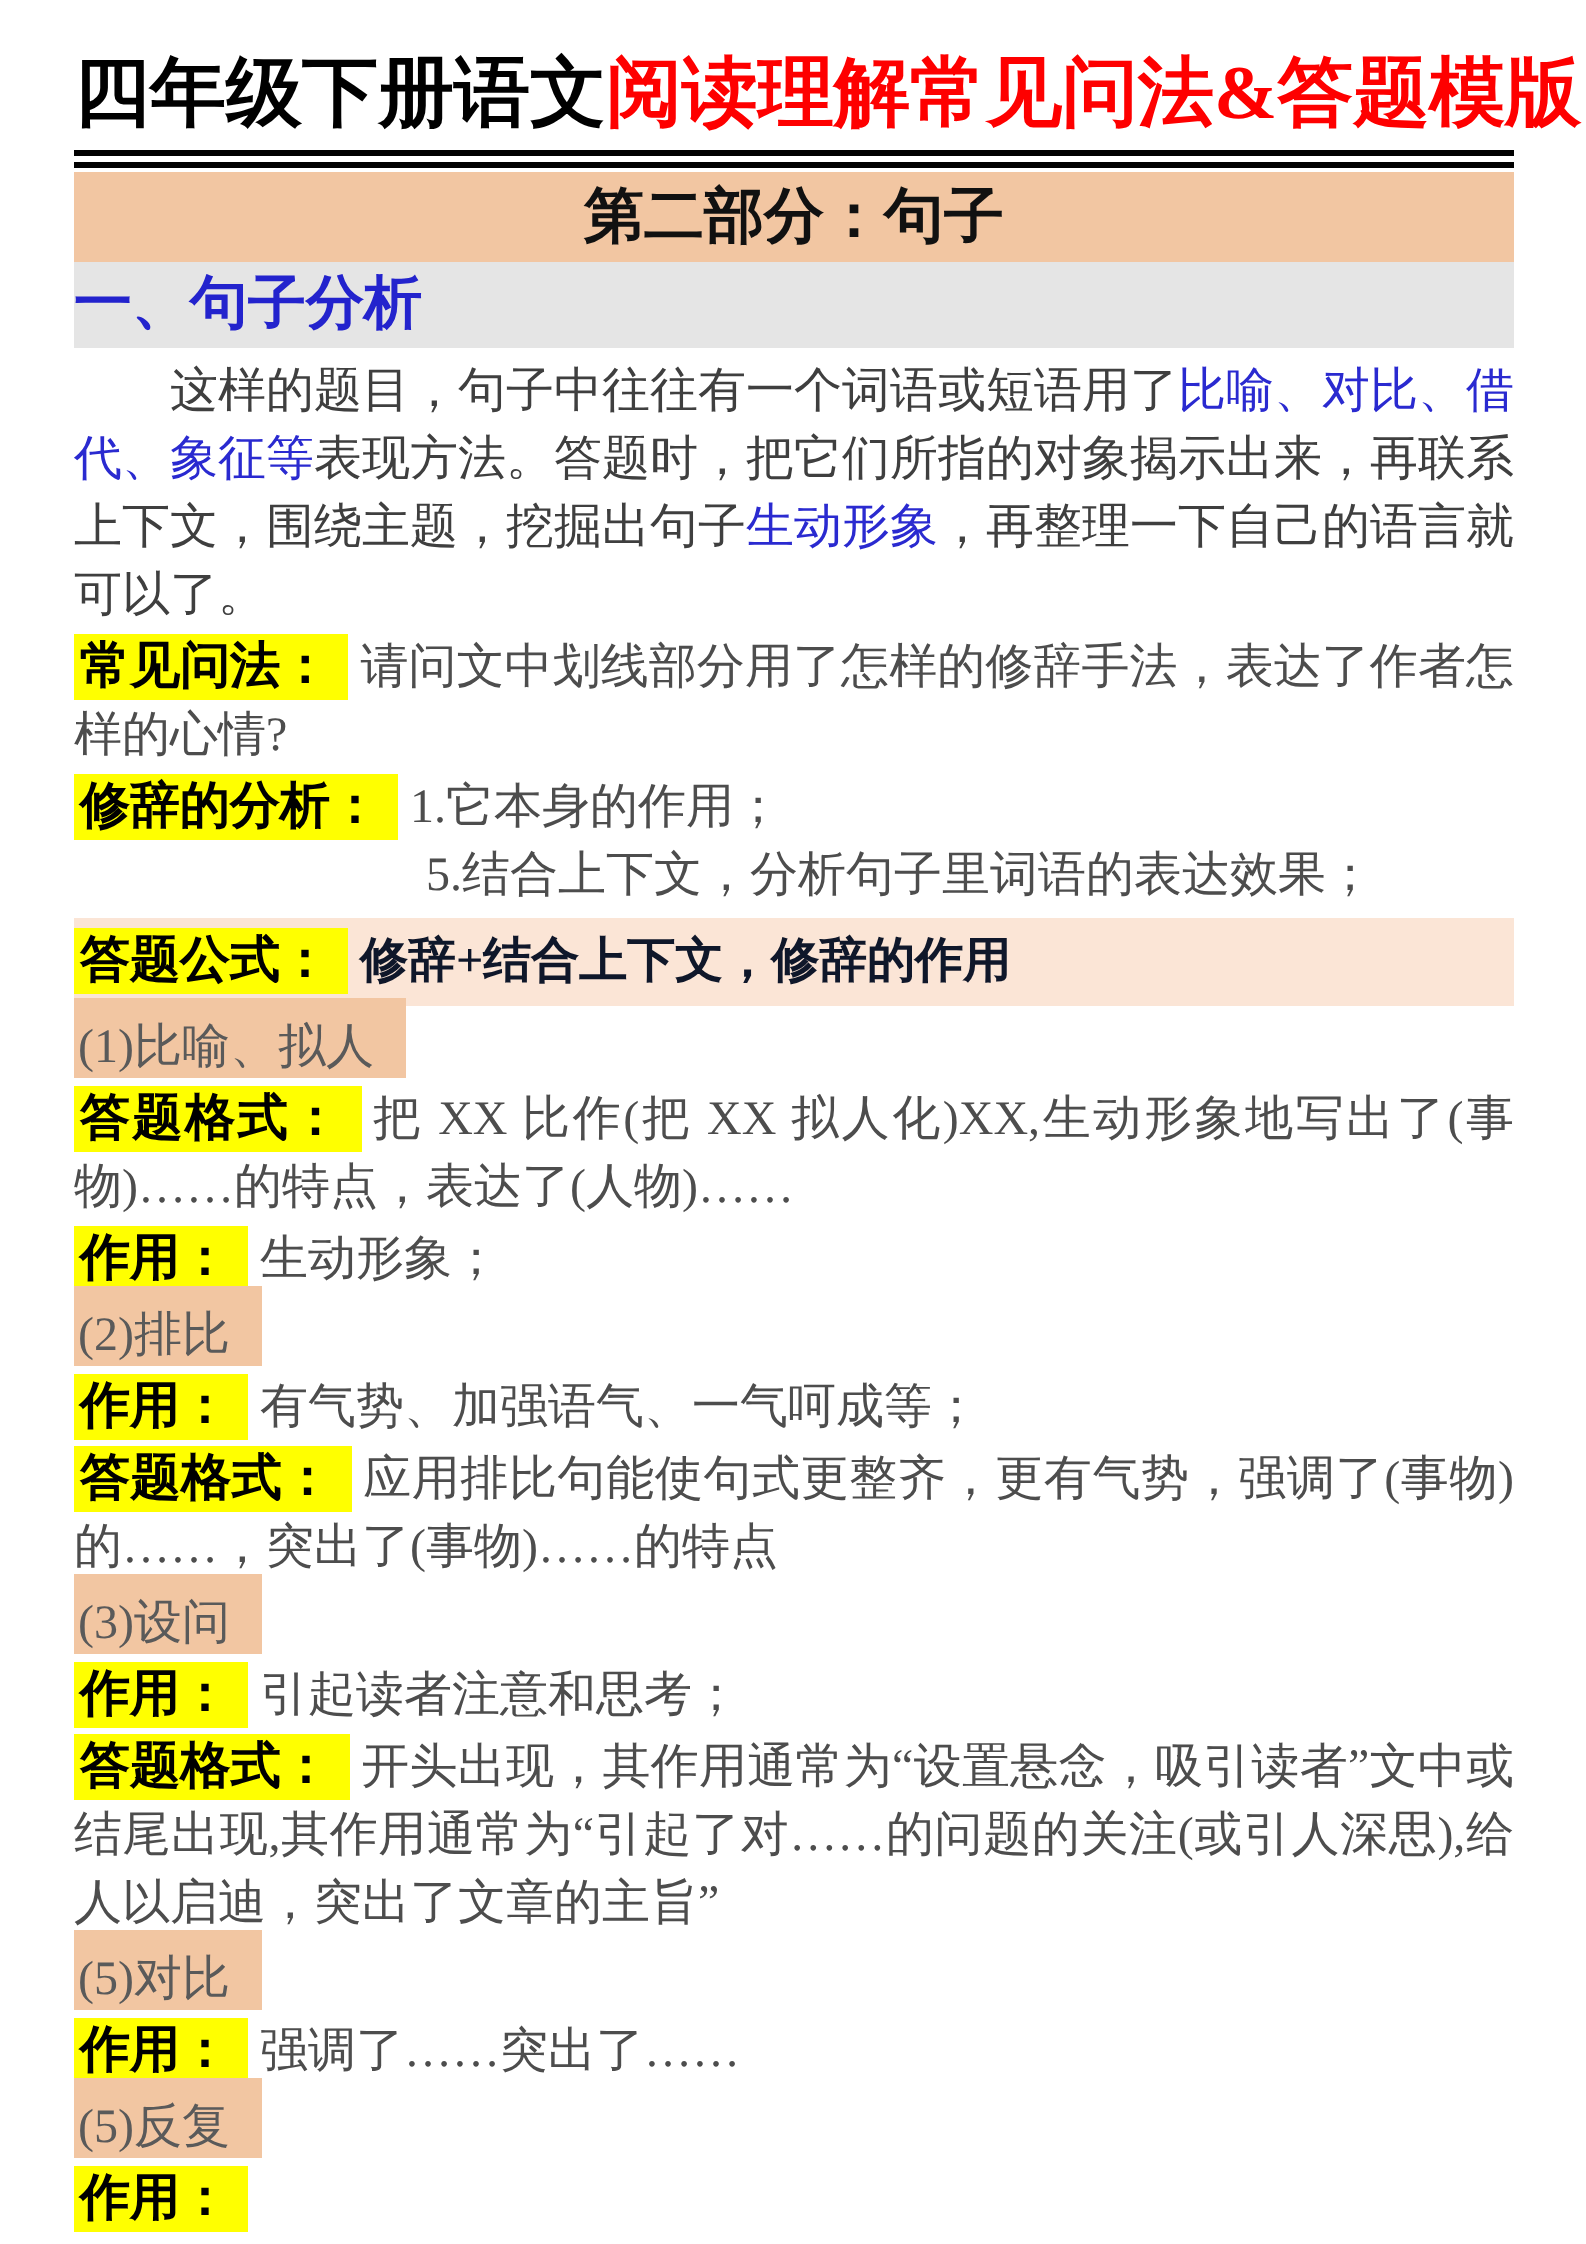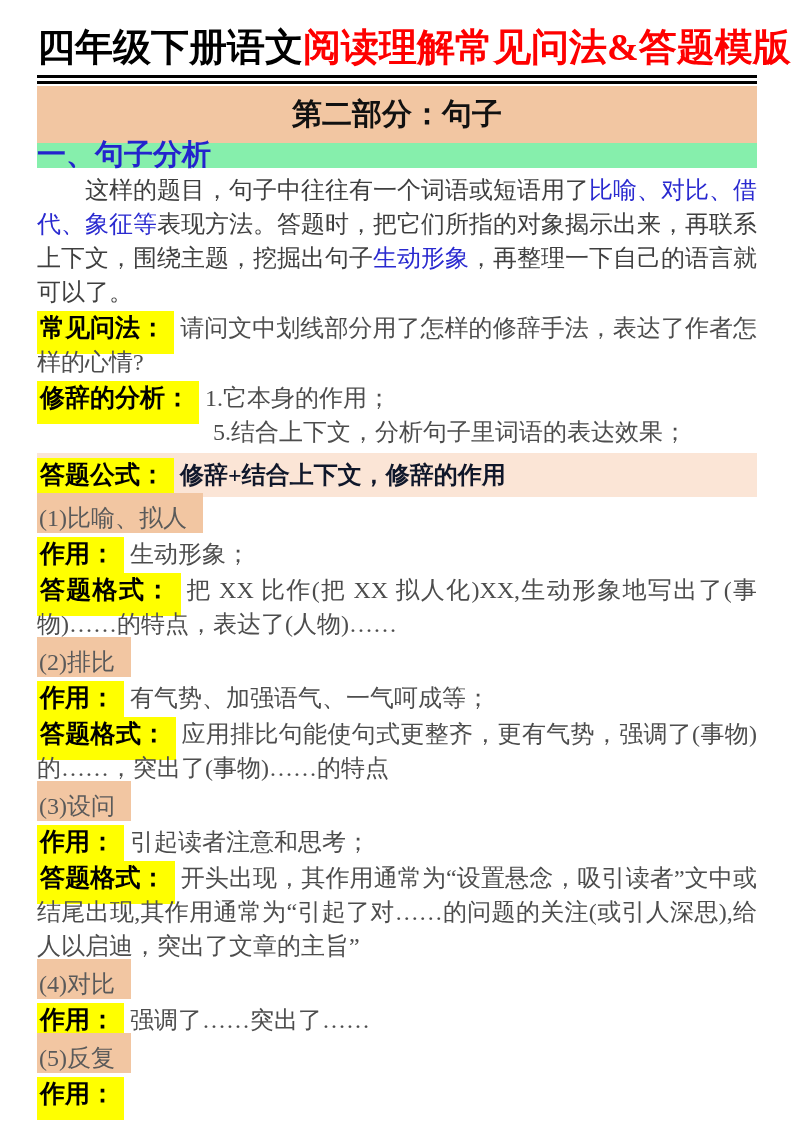--- a/index.html
+++ b/index.html
@@ -15,49 +15,49 @@
     margin: 0; padding: 0 0 3px 0;
     font-size: 38px; font-weight: 700; line-height: 1.26;
     color: #000; white-space: nowrap;
     border-bottom: 9px double #000;
   }
   .t-red { color: #fe0000; text-align: center; }
 
   
   .part-bar {
     margin-top: 2px;
-    background: #f2c6a2; height: 57px;
+    background: #f2c6a2; height: 45px;
     display: flex; align-items: center; justify-content: center;
     font-size: 30px; font-weight: 700; color: #111;
   }
 
   
   .section-bar {
-    background: #86efac; height: 25px;
+    background: #e5e5e5; height: 43px;
     display: flex; align-items: center;
     font-size: 29px; font-weight: 700; color: #2323cd;
     margin-bottom: 3px;
   }
 
   
   .intro {
     margin: 5px 0 2px 0;
     font-size: 24px; line-height: 34px; color: #3f3f3f;
     text-indent: 2em; text-align: justify;
   }
   .blue { color: #2a2ad0; }
 
   .row {
     font-size: 24px; line-height: 34px; color: #4d4d4d;
     margin: 2px 0; text-align: justify;
   }
   .ylabel {
     background: #ffff00; color: #000;
     font-weight: 700; font-size: 25px;
-    padding: 3px 9px 13px 3px; margin-right: 6px;
+    padding: 3px 9px 3px 3px; margin-right: 6px;
     white-space: nowrap;
   }
   .indent2 { margin-left: 176px; }
 
   .formula-row { background: #fbe5d6; padding: 5px 0; margin: 4px 0; }
   .formula-row .val { color: #0f172a; font-weight: 700; }
 
   .tag-row { margin: 4px 0 2px 0; }
   .tag-hl {
     background: #f2c6a2; color: #5a5a5a;
@@ -93,24 +93,24 @@
 
   <div class="row formula-row">
     <span class="ylabel">答题公式：</span><span class="val">修辞+结合上下文，修辞的作用</span>
   </div>
 
 
   <div class="row tag-row">
     <span class="tag-hl">(1)比喻、拟人</span>
   </div>
   <div class="row">
-    <span class="ylabel">作用：</span><span class="val">生动形象；</span>
+    <span class="ylabel">答题格式：</span><span class="val">把 XX 比作(把 XX 拟人化)XX,生动形象地写出了(事物)……的特点，表达了(人物)……</span>
   </div>
   <div class="row">
-    <span class="ylabel">答题格式：</span><span class="val">把 XX 比作(把 XX 拟人化)XX,生动形象地写出了(事物)……的特点，表达了(人物)……</span>
+    <span class="ylabel">作用：</span><span class="val">生动形象；</span>
   </div>
 
   <div class="row tag-row">
     <span class="tag-hl">(2)排比</span>
   </div>
   <div class="row">
     <span class="ylabel">作用：</span><span class="val">有气势、加强语气、一气呵成等；</span>
   </div>
   <div class="row">
     <span class="ylabel">答题格式：</span><span class="val">应用排比句能使句式更整齐，更有气势，强调了(事物)的……，突出了(事物)……的特点</span>
@@ -120,21 +120,21 @@
     <span class="tag-hl">(3)设问</span>
   </div>
   <div class="row">
     <span class="ylabel">作用：</span><span class="val">引起读者注意和思考；</span>
   </div>
   <div class="row">
     <span class="ylabel">答题格式：</span><span class="val">开头出现，其作用通常为“设置悬念，吸引读者”文中或结尾出现,其作用通常为“引起了对……的问题的关注(或引人深思),给人以启迪，突出了文章的主旨”</span>
   </div>
 
   <div class="row tag-row">
-    <span class="tag-hl">(4)对比</span>
+    <span class="tag-hl">(5)对比</span>
   </div>
   <div class="row">
     <span class="ylabel">作用：</span><span class="val">强调了……突出了……</span>
   </div>
 
   <div class="row tag-row">
     <span class="tag-hl">(5)反复</span>
   </div>
   <div class="row">
     <span class="ylabel">作用：</span>

